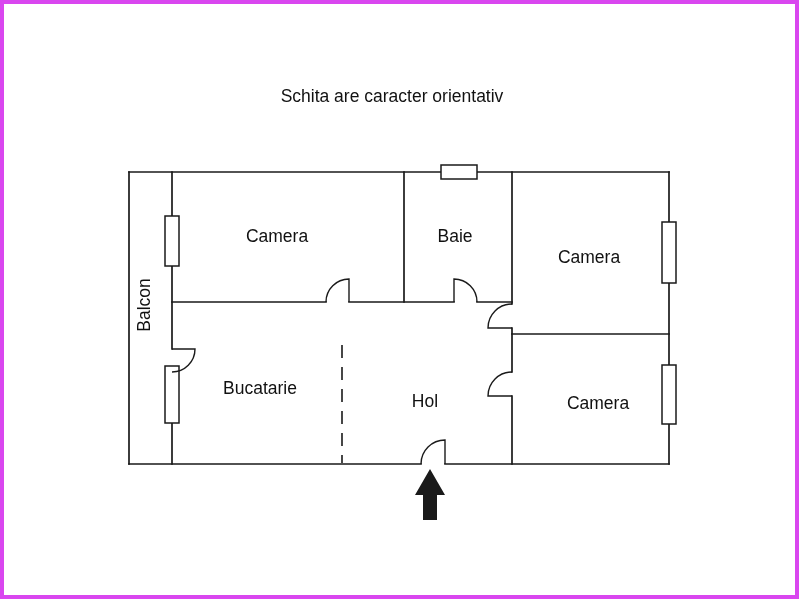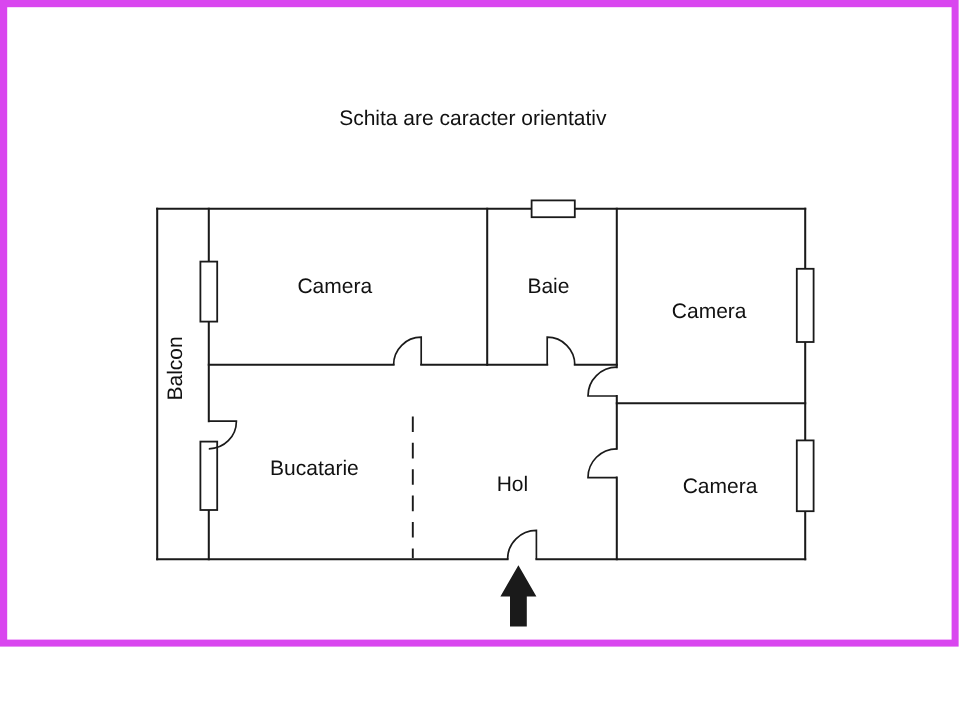--- a/index.html
+++ b/index.html
@@ -4,23 +4,23 @@
 <style>
   html, body {
     margin: 0;
     padding: 0;
     background: #ffffff;
     font-family: "Liberation Sans", sans-serif;
   }
   .page {
     position: relative;
     width: 799px;
-    height: 539px;
+    height: 599px;
     box-sizing: border-box;
-    border: 6px solid #d946ef;
+    border: 4px solid #d946ef;
     background: #ffffff;
     overflow: hidden;
   }
   svg text {
     font-family: "Liberation Sans", sans-serif;
     fill: #111111;
   }
   .title-text { font-size: 17.5px; }
   .room-label { font-size: 17.5px; }
 </style>

